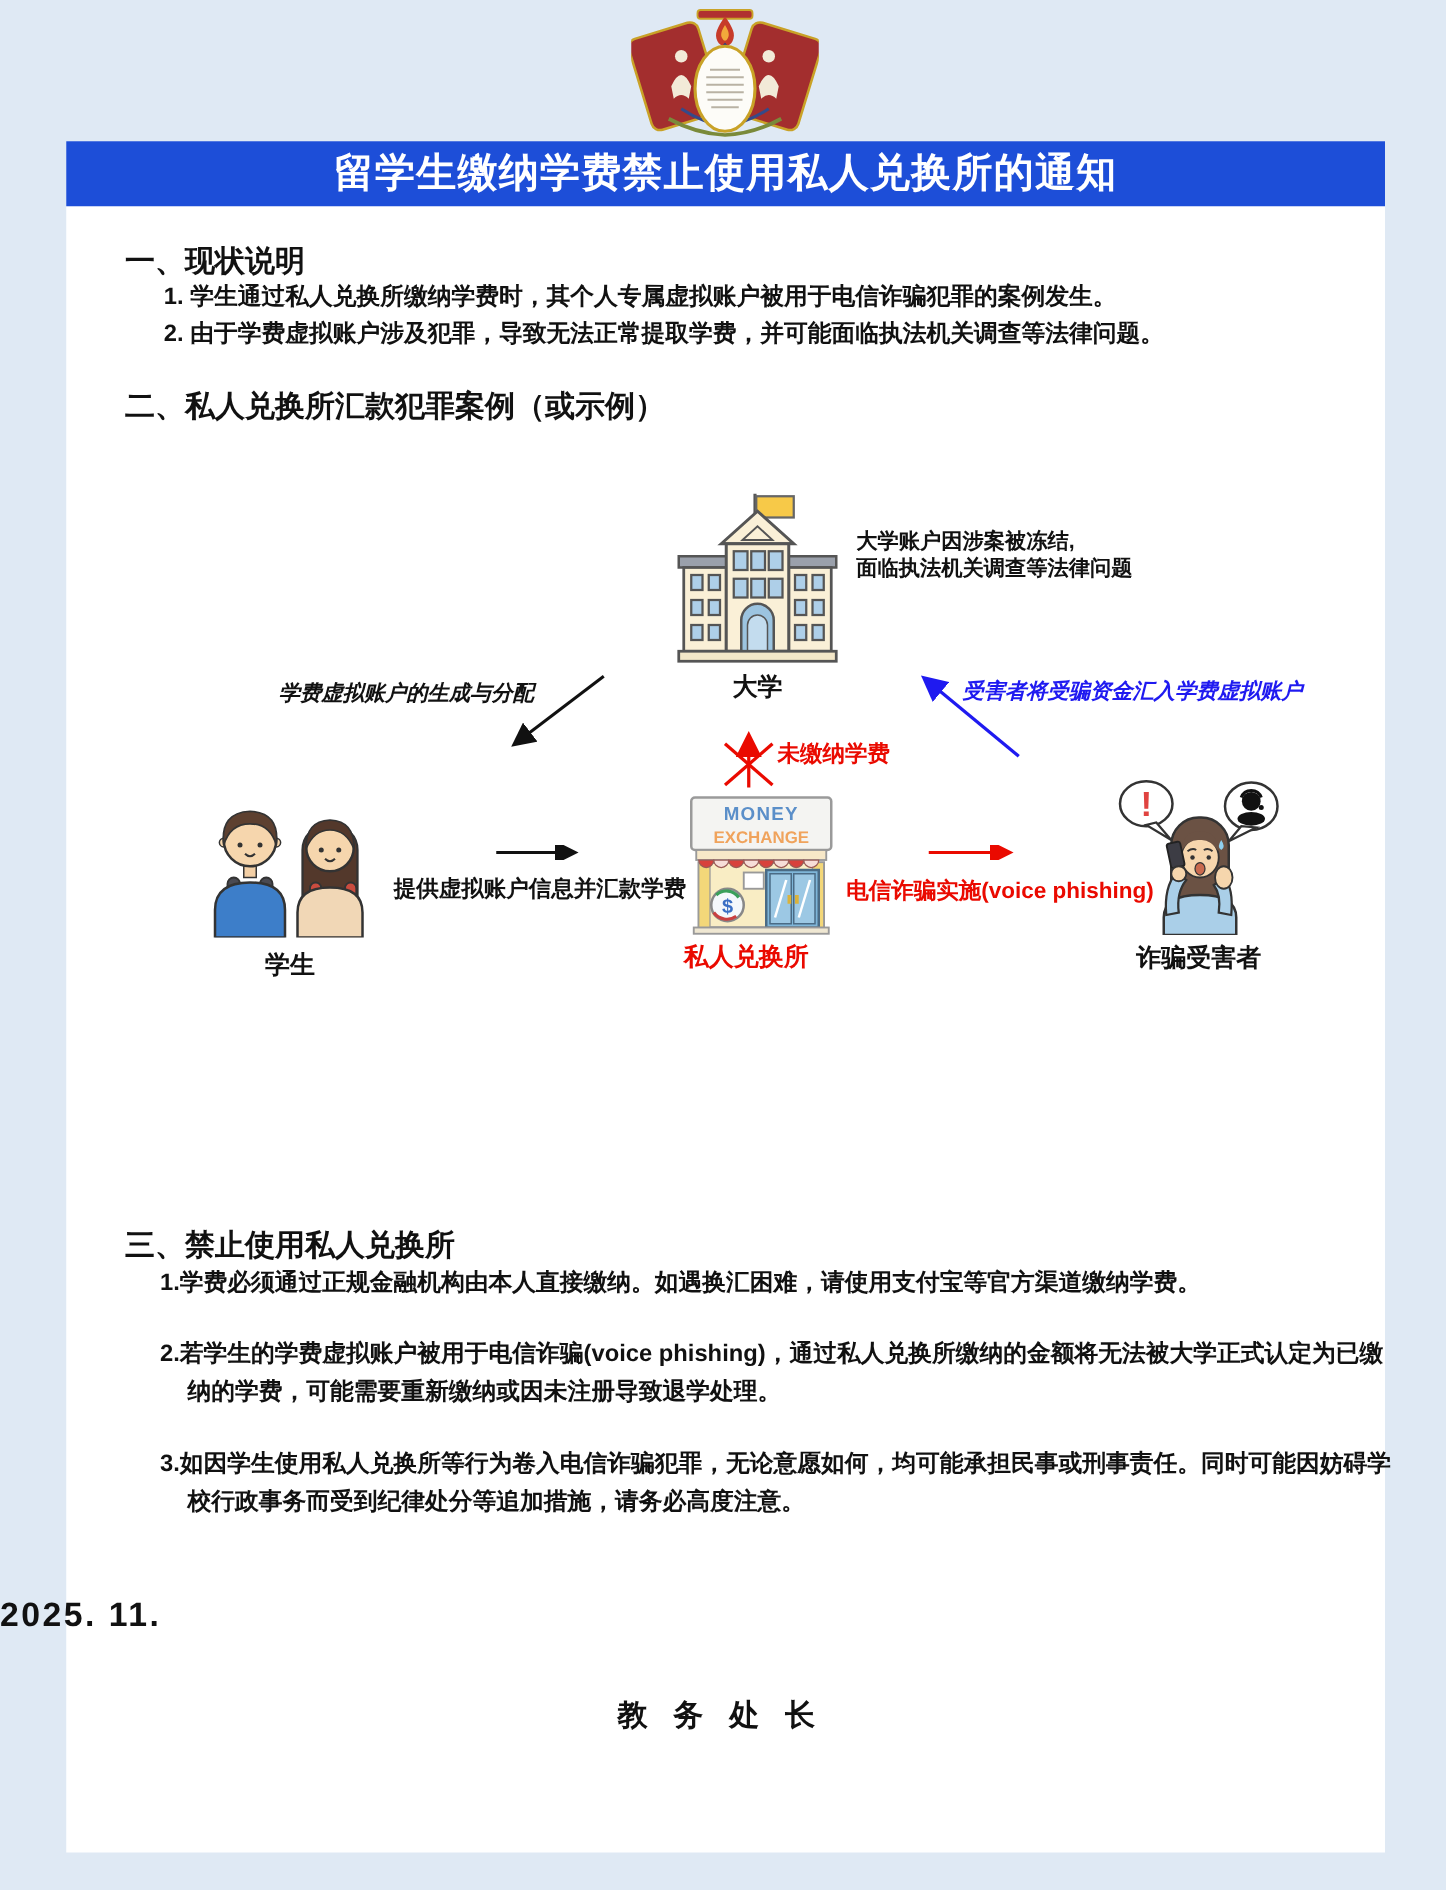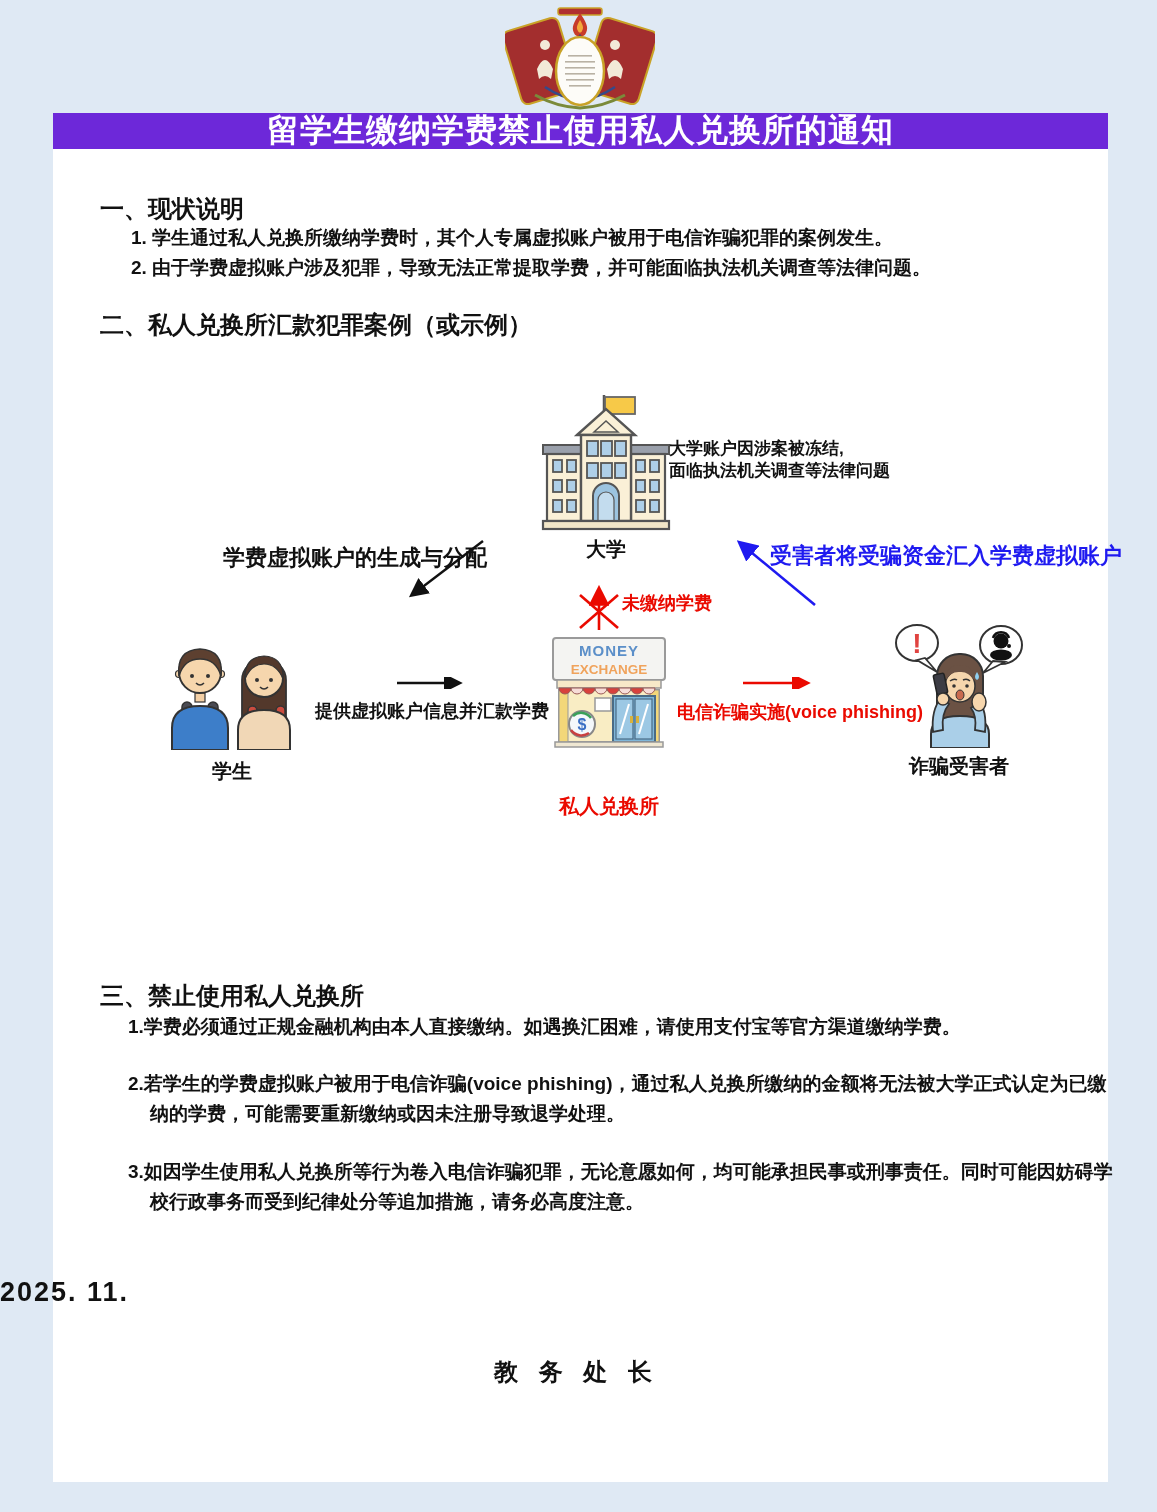--- a/index.html
+++ b/index.html
@@ -6,39 +6,39 @@
   body{
     width:1157px;height:1512px;position:relative;
     background:#dfe9f4;
     font-family:"Liberation Sans","DejaVu Sans",sans-serif;
     color:#111;
   }
   .page{position:absolute;left:0;top:0;width:1157px;height:1512px;overflow:hidden;}
   .sheet{position:absolute;left:53px;top:113px;width:1055px;height:1369px;background:#ffffff;}
   .crest{position:absolute;left:505px;top:7px;width:150px;height:104px;}
   .banner{
-    position:absolute;left:53px;top:113px;width:1055px;height:36px;
-    background:#6d28d9;display:flex;align-items:center;justify-content:center;
+    position:absolute;left:53px;top:113px;width:1055px;height:52px;
+    background:#1d4ed8;display:flex;align-items:center;justify-content:center;
   }
   .banner h1{
     margin:0;color:#fff;font-size:32px;font-weight:bold;letter-spacing:1px;white-space:nowrap;
   }
   .h2{position:absolute;font-size:24px;font-weight:bold;white-space:nowrap;}
   .btxt{position:absolute;font-size:19px;font-weight:bold;line-height:22px;white-space:nowrap;}
   .para{
     position:absolute;font-size:19px;font-weight:bold;line-height:30px;
     width:965px;padding-left:22px;text-indent:-22px;white-space:normal;
   }
   .flow-list{position:absolute;left:131px;top:836px;}
   .flow-list .row{font-size:19px;font-weight:bold;line-height:21px;margin-bottom:9px;white-space:nowrap;}
   .diagram{position:absolute;left:53px;top:385px;width:1055px;height:410px;}
   .dg{position:absolute;}
   .icon-label{position:absolute;text-align:center;font-size:20px;font-weight:bold;white-space:nowrap;}
   .note{font-size:17px;font-weight:bold;line-height:22px;white-space:pre-line;}
-  .small-label{font-size:22px;font-weight:bold;white-space:nowrap;}
+  .small-label{font-size:17px;font-weight:bold;white-space:nowrap;font-style:italic;}
   .mid-label{font-size:18px;font-weight:bold;white-space:nowrap;}
   .red{color:#ea0a00;}
   .blue{color:#1f1af0;}
   .date-line{position:absolute;left:0;top:1277px;width:1099px;text-align:left;
     font-size:27px;font-weight:bold;letter-spacing:2px;}
   .sign-line{position:absolute;left:0;top:1356px;width:1153px;text-align:center;
     font-size:24px;font-weight:bold;letter-spacing:7px;}
 </style>
 </head>
 <body>
@@ -118,21 +118,21 @@
           <rect x="95" y="107" width="9" height="12"></rect>
             <rect x="109" y="107" width="9" height="12"></rect>
         </g>
         <path d="M52,128 L52,103 A13,13 0 0 1 78,103 L78,128 Z" fill="#9cc4e0" stroke="#555" stroke-width="2"></path>
         <path d="M57,128 L57,107 A8,8 0 0 1 73,107 L73,128 Z" fill="#c3dcee" stroke="#555" stroke-width="1.2"></path>
         <rect x="2" y="128" width="126" height="8" fill="#f3e7c8" stroke="#555" stroke-width="2.2"></rect>
       </svg>
     </div>
     <div class="icon-label" style="left:488px;top:151px;width:130px;">大学</div>
 
-    <div class="dg note" style="left:616px;top:37px;margin-top:16px;">大学账户因涉案被冻结,
+    <div class="dg note" style="left:632px;top:37px;">大学账户因涉案被冻结,
 面临执法机关调查等法律问题</div>
 
     <div class="dg" style="left:350px;top:150px;">
       <svg width="90" height="70" viewBox="0 0 90 70">
         <defs>
             <marker id="mB1" viewBox="0 0 10 10" refX="8" refY="5" markerWidth="8" markerHeight="8" orient="auto">
               <path d="M0,0 L10,5 L0,10 Z" fill="#111"></path>
             </marker>
           </defs>
         <line x1="80" y1="6" x2="9" y2="60" stroke="#111" stroke-width="2.4" marker-end="url(#mB1)"></line>
@@ -233,21 +233,21 @@
         <line x1="90" y1="98" x2="99" y2="68" stroke="#ffffff" stroke-width="2"></line>
         <rect x="81" y="80" width="3" height="7" fill="#d9b23c"></rect>
           <rect x="87" y="80" width="3" height="7" fill="#d9b23c"></rect>
         <circle cx="33" cy="88" r="13" fill="#f4f8fb" stroke="#888" stroke-width="2"></circle>
         <text x="33" y="94" text-anchor="middle" font-size="16" font-weight="bold" fill="#3a6fc4">$</text>
         <path d="M22,94 A13,13 0 0 0 40,97" fill="none" stroke="#c94040" stroke-width="2.5"></path>
         <path d="M24,80 A12,12 0 0 1 42,82" fill="none" stroke="#3aa05a" stroke-width="2.5"></path>
         <rect x="6" y="106" width="108" height="5" fill="#efe7d2" stroke="#999" stroke-width="1.5"></rect>
       </svg>
     </div>
-    <div class="icon-label red" style="left:496px;top:367px;width:120px;margin-top:41px;">私人兑换所</div>
+    <div class="icon-label red" style="left:484px;top:367px;width:120px;">私人兑换所</div>
 
     <div class="dg" style="left:688px;top:290px;">
       <svg width="78" height="12" viewBox="0 0 78 12">
         <defs>
             <marker id="mRed2" viewBox="0 0 10 10" refX="8" refY="5" markerWidth="8" markerHeight="8" orient="auto">
               <path d="M0,0 L10,5 L0,10 Z" fill="#ea0a00"></path>
             </marker>
           </defs>
         <line x1="2" y1="6" x2="66" y2="6" stroke="#ea0a00" stroke-width="2.4" marker-end="url(#mRed2)"></line>
       </svg>

